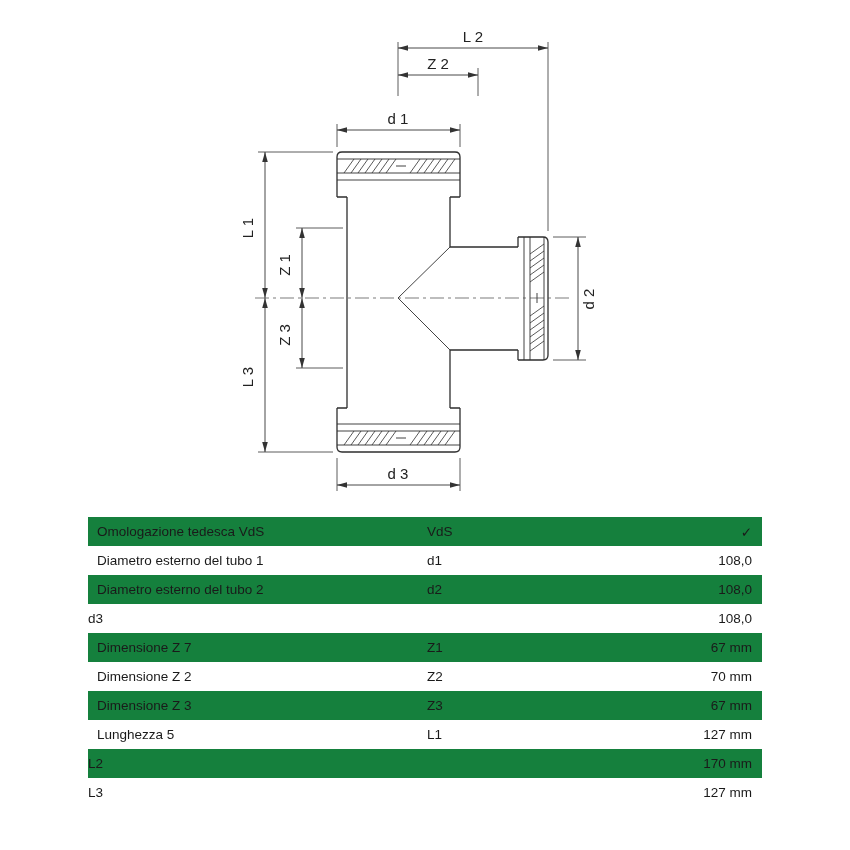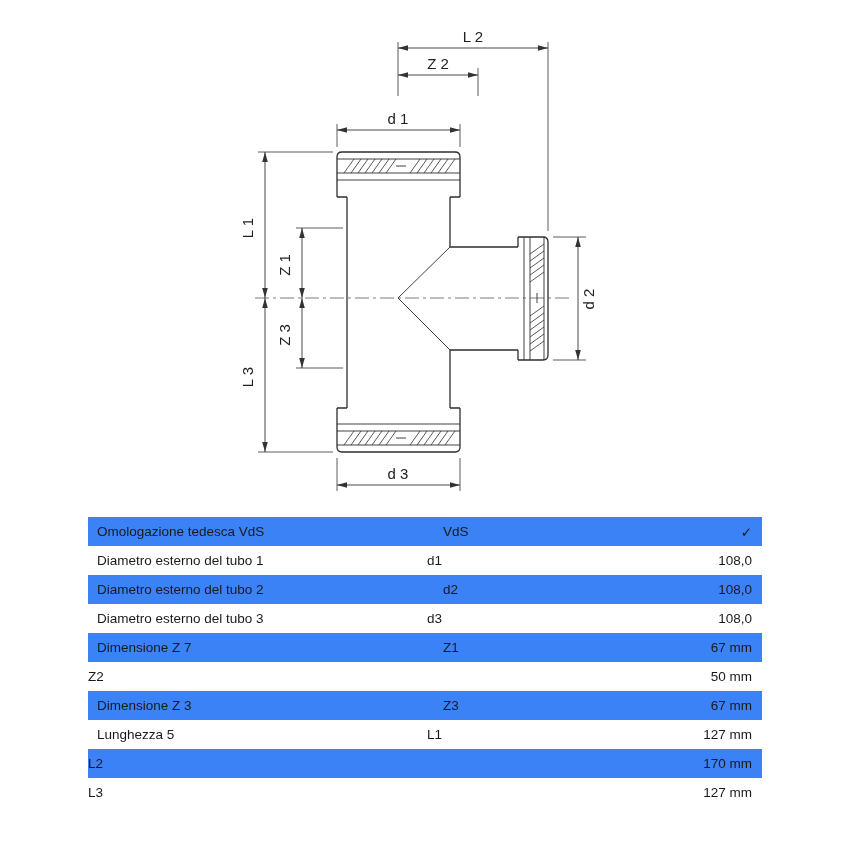--- a/index.html
+++ b/index.html
@@ -8,21 +8,21 @@
   svg{display:block;}
   svg text{font-family:"Liberation Sans", sans-serif;font-size:15px;fill:#222;}
   .outline{fill:none;stroke:#2e2e2e;stroke-width:1.3;stroke-linejoin:round;}
   .detail{fill:none;stroke:#2e2e2e;stroke-width:0.9;}
   .hatch{fill:none;stroke:#2e2e2e;stroke-width:0.8;}
   .dim{fill:none;stroke:#333;stroke-width:0.9;}
   .ext{fill:none;stroke:#333;stroke-width:0.8;}
   .cl{fill:none;stroke:#444;stroke-width:0.7;stroke-dasharray:14 4 3 4;}
   .spec-table{margin:12px 0 0 88px;width:674px;font-size:13.5px;}
   .row{display:flex;height:29px;align-items:center;}
-  .row.gray{background:#3b82f6;gap:16px;}
+  .row.gray{background:#15803d;}
   .c{white-space:nowrap;overflow:hidden;}
   .c.lbl{flex:0 0 330px;padding-left:9px;}
   .c.sym{flex:0 0 190px;text-align:left;}
   .c.val{flex:1 1 auto;text-align:right;padding-right:10px;}
 </style>
 </head>
 <body>
 
 <div class="diagram-wrap">
 <svg width="850" height="505" viewBox="0 0 850 505">
@@ -119,32 +119,32 @@
     <div class="c lbl">Diametro esterno del tubo 1</div>
     <div class="c sym">d1</div>
     <div class="c val">108,0</div>
   </div>
   <div class="row gray">
     <div class="c lbl">Diametro esterno del tubo 2</div>
     <div class="c sym">d2</div>
     <div class="c val">108,0</div>
   </div>
   <div class="row">
-    <div class="c lbl">Diametro esterno del tubo 3</div>
     <div class="c sym">d3</div>
     <div class="c val">108,0</div>
   </div>
   <div class="row gray">
     <div class="c lbl">Dimensione Z 7</div>
     <div class="c sym">Z1</div>
     <div class="c val">67 mm</div>
   </div>
   <div class="row">
+    <div class="c lbl">Dimensione Z 2</div>
     <div class="c sym">Z2</div>
-    <div class="c val">50 mm</div>
+    <div class="c val">70 mm</div>
   </div>
   <div class="row gray">
     <div class="c lbl">Dimensione Z 3</div>
     <div class="c sym">Z3</div>
     <div class="c val">67 mm</div>
   </div>
   <div class="row">
     <div class="c lbl">Lunghezza 5</div>
     <div class="c sym">L1</div>
     <div class="c val">127 mm</div>

